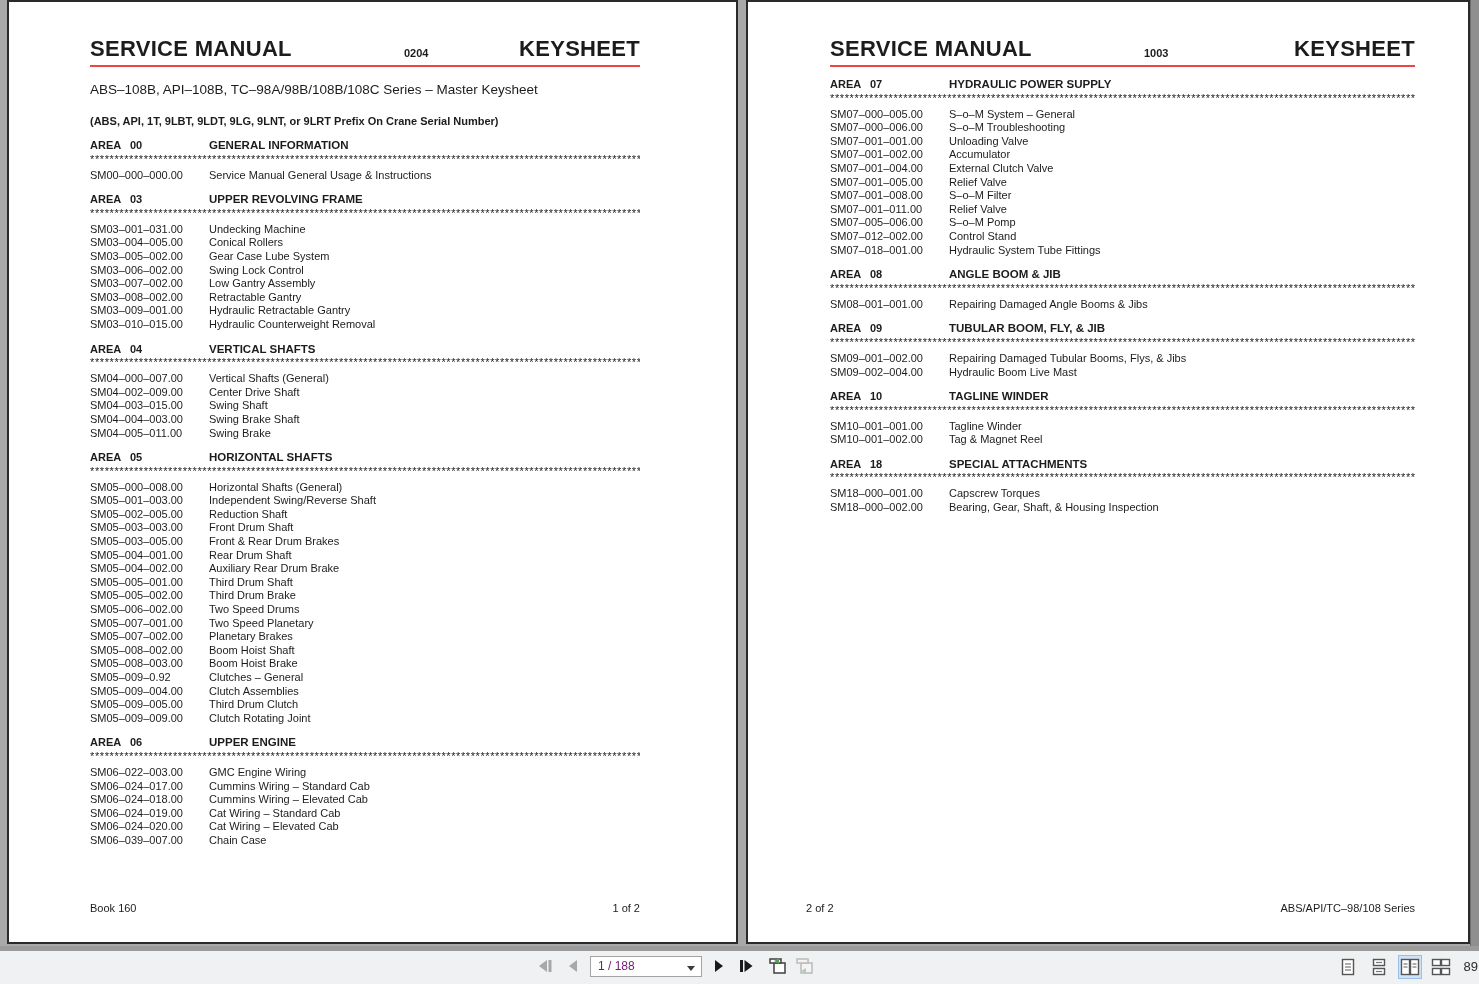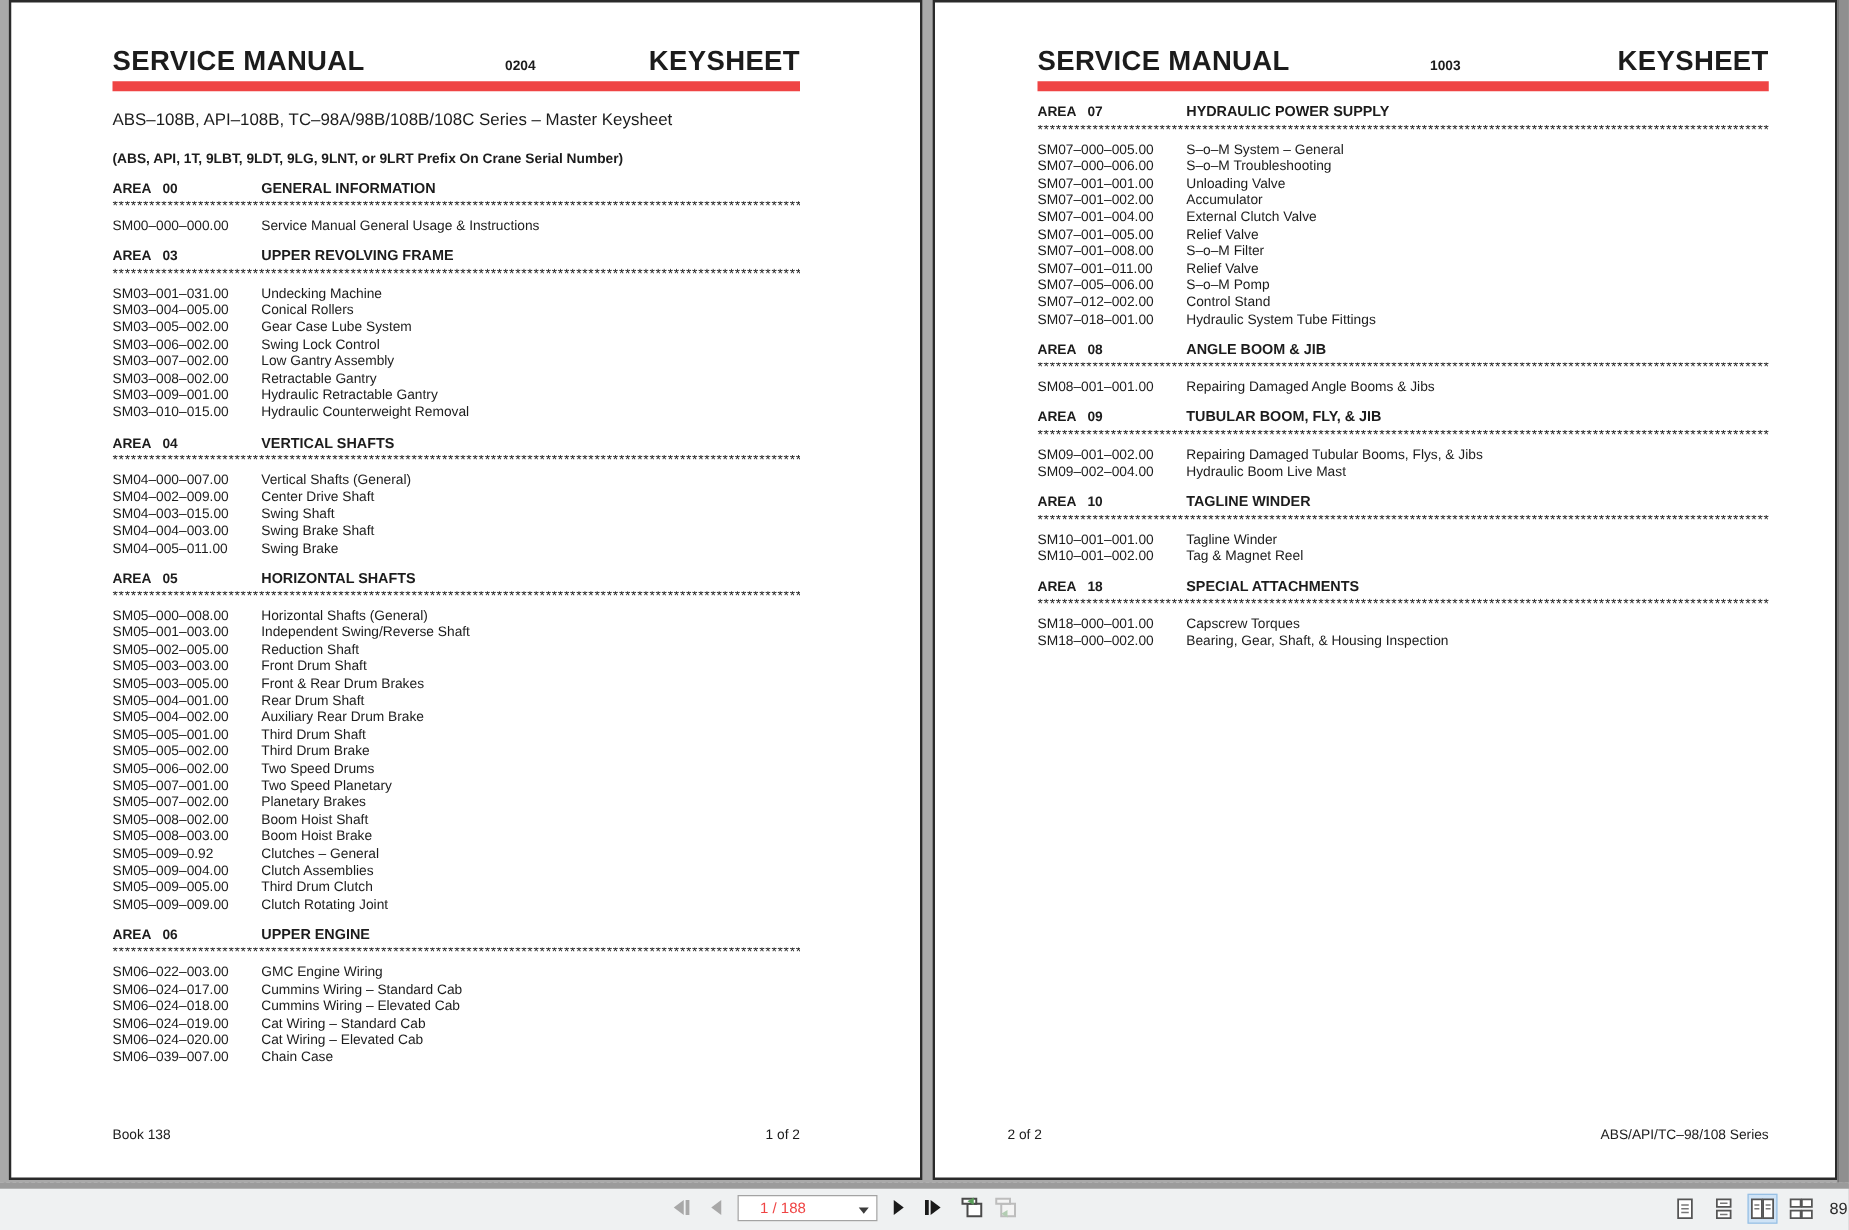--- a/index.html
+++ b/index.html
@@ -13,21 +13,21 @@
   .page{
     position:absolute;top:0;height:944px;background:#ffffff;
     border:2px solid #2a2a2a;box-sizing:border-box;color:#1c1c1c;
   }
   .page.left{left:7px;width:731px;}
   .page.right{left:746px;width:724px;}
   .page-inner{position:relative;height:100%;box-sizing:border-box;}
   .page.left  .page-inner{padding:34px 96px 0 81px;}
   .page.right .page-inner{padding:34px 53px 0 82px;}
 
-  .doc-header{position:relative;display:flex;align-items:baseline;border-bottom:8px solid #ef4444;padding-bottom:3px;}
+  .doc-header{position:relative;display:flex;align-items:baseline;border-bottom:2px solid #ef4444;padding-bottom:3px;}
   .brand{font-size:22px;font-weight:bold;letter-spacing:0.3px;}
   .form-code{position:absolute;left:270px;bottom:6px;font-size:11px;font-weight:bold;padding-left:44px;}
   .keysheet{margin-left:auto;font-size:22px;font-weight:bold;letter-spacing:0.3px;}
 
   .doc-title{margin-top:15px;font-size:13.5px;font-weight:normal;line-height:16px;}
   .doc-subtitle{font-size:11px;font-weight:bold;line-height:14px;margin-top:16px;}
 
   .section{margin-top:11px;}
   .row{display:flex;font-size:11px;line-height:13.6px;}
   .code{width:119px;flex:none;white-space:pre;}
@@ -44,21 +44,21 @@
   .vscroll{position:absolute;right:0;top:0;width:9px;height:946px;
            background:#8f8f8f;border-left:1px solid #6e6e6e;box-sizing:border-box;}
 
   
   .divider{position:absolute;left:0;top:946px;width:1479px;height:5px;background:#9b9b9b;}
   .statusbar{position:absolute;left:0;top:951px;width:1479px;height:33px;background:#eff1f2;}
   .nav-controls{position:absolute;left:536px;top:4px;display:flex;align-items:center;gap:7px;}
   .tool-btn{display:flex;align-items:center;justify-content:center;width:20px;height:22px;cursor:pointer;}
   .page-box{width:112px;height:21px;background:#ffffff;border:1px solid #a3a3a3;
             box-sizing:border-box;display:flex;align-items:center;position:relative;}
-  .page-box .val{font-size:12px;padding-left:17px;color:#ef4444;}
+  .page-box .val{font-size:12px;padding-left:7px;color:#701a75;}
   .page-box .caret{position:absolute;right:6px;top:9px;width:0;height:0;
             border-left:4px solid transparent;border-right:4px solid transparent;border-top:5px solid #3c3c3c;}
   .view-controls{position:absolute;right:26px;top:4px;display:flex;align-items:center;gap:7px;}
   .view-btn{width:24px;height:24px;display:flex;align-items:center;justify-content:center;
             border:1px solid transparent;box-sizing:border-box;cursor:pointer;}
   .view-btn.active{background:#cfe3f6;border-color:#98c0e4;}
   .zoom-text{position:absolute;right:1px;top:8px;font-size:13px;color:#2b2b2b;}
 </style>
 </head>
 <body>
@@ -257,21 +257,21 @@
               <span class="code">SM06–024–020.00</span>
               <span class="title">Cat Wiring – Elevated Cab</span>
             </div>
             <div class="row">
               <span class="code">SM06–039–007.00</span>
               <span class="title">Chain Case</span>
             </div>
           </div>
         </div>
       <div class="page-footer">
-        <span>Book 138</span>
+        <span>Book 160</span>
         <span>1 of 2</span>
       </div>
     </div>
   </div>
 
   <div class="page right">
     <div class="page-inner">
       <div class="doc-header">
         <span class="brand">SERVICE MANUAL</span>
         <span class="form-code">1003</span>

